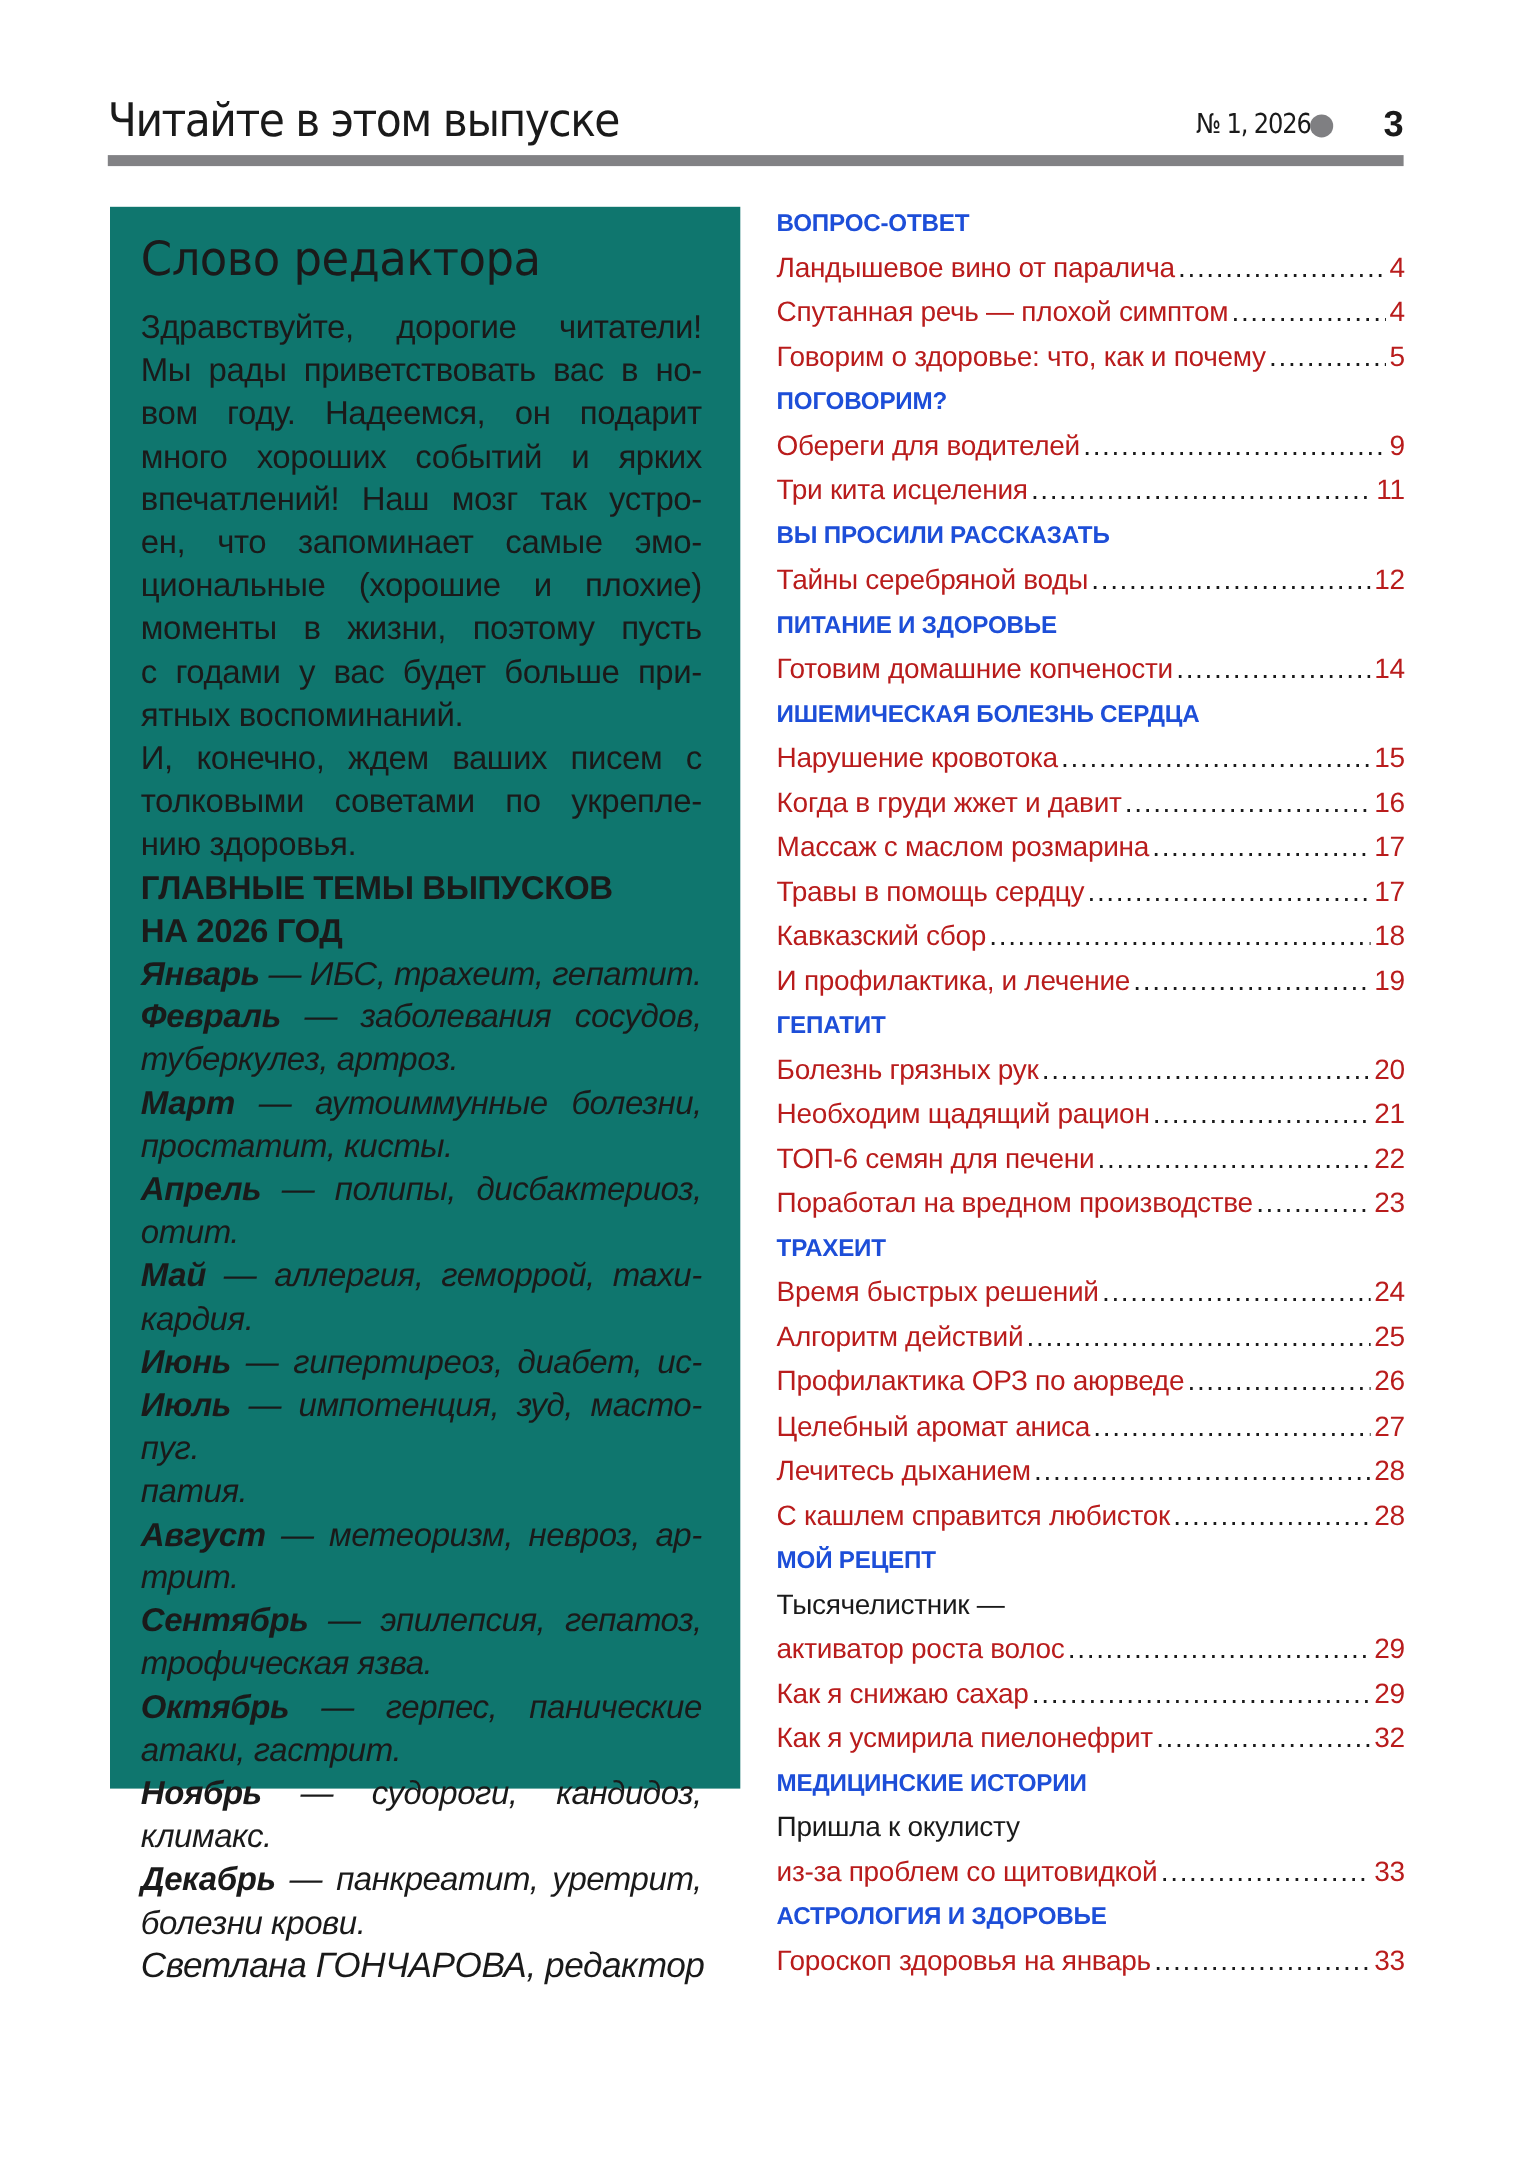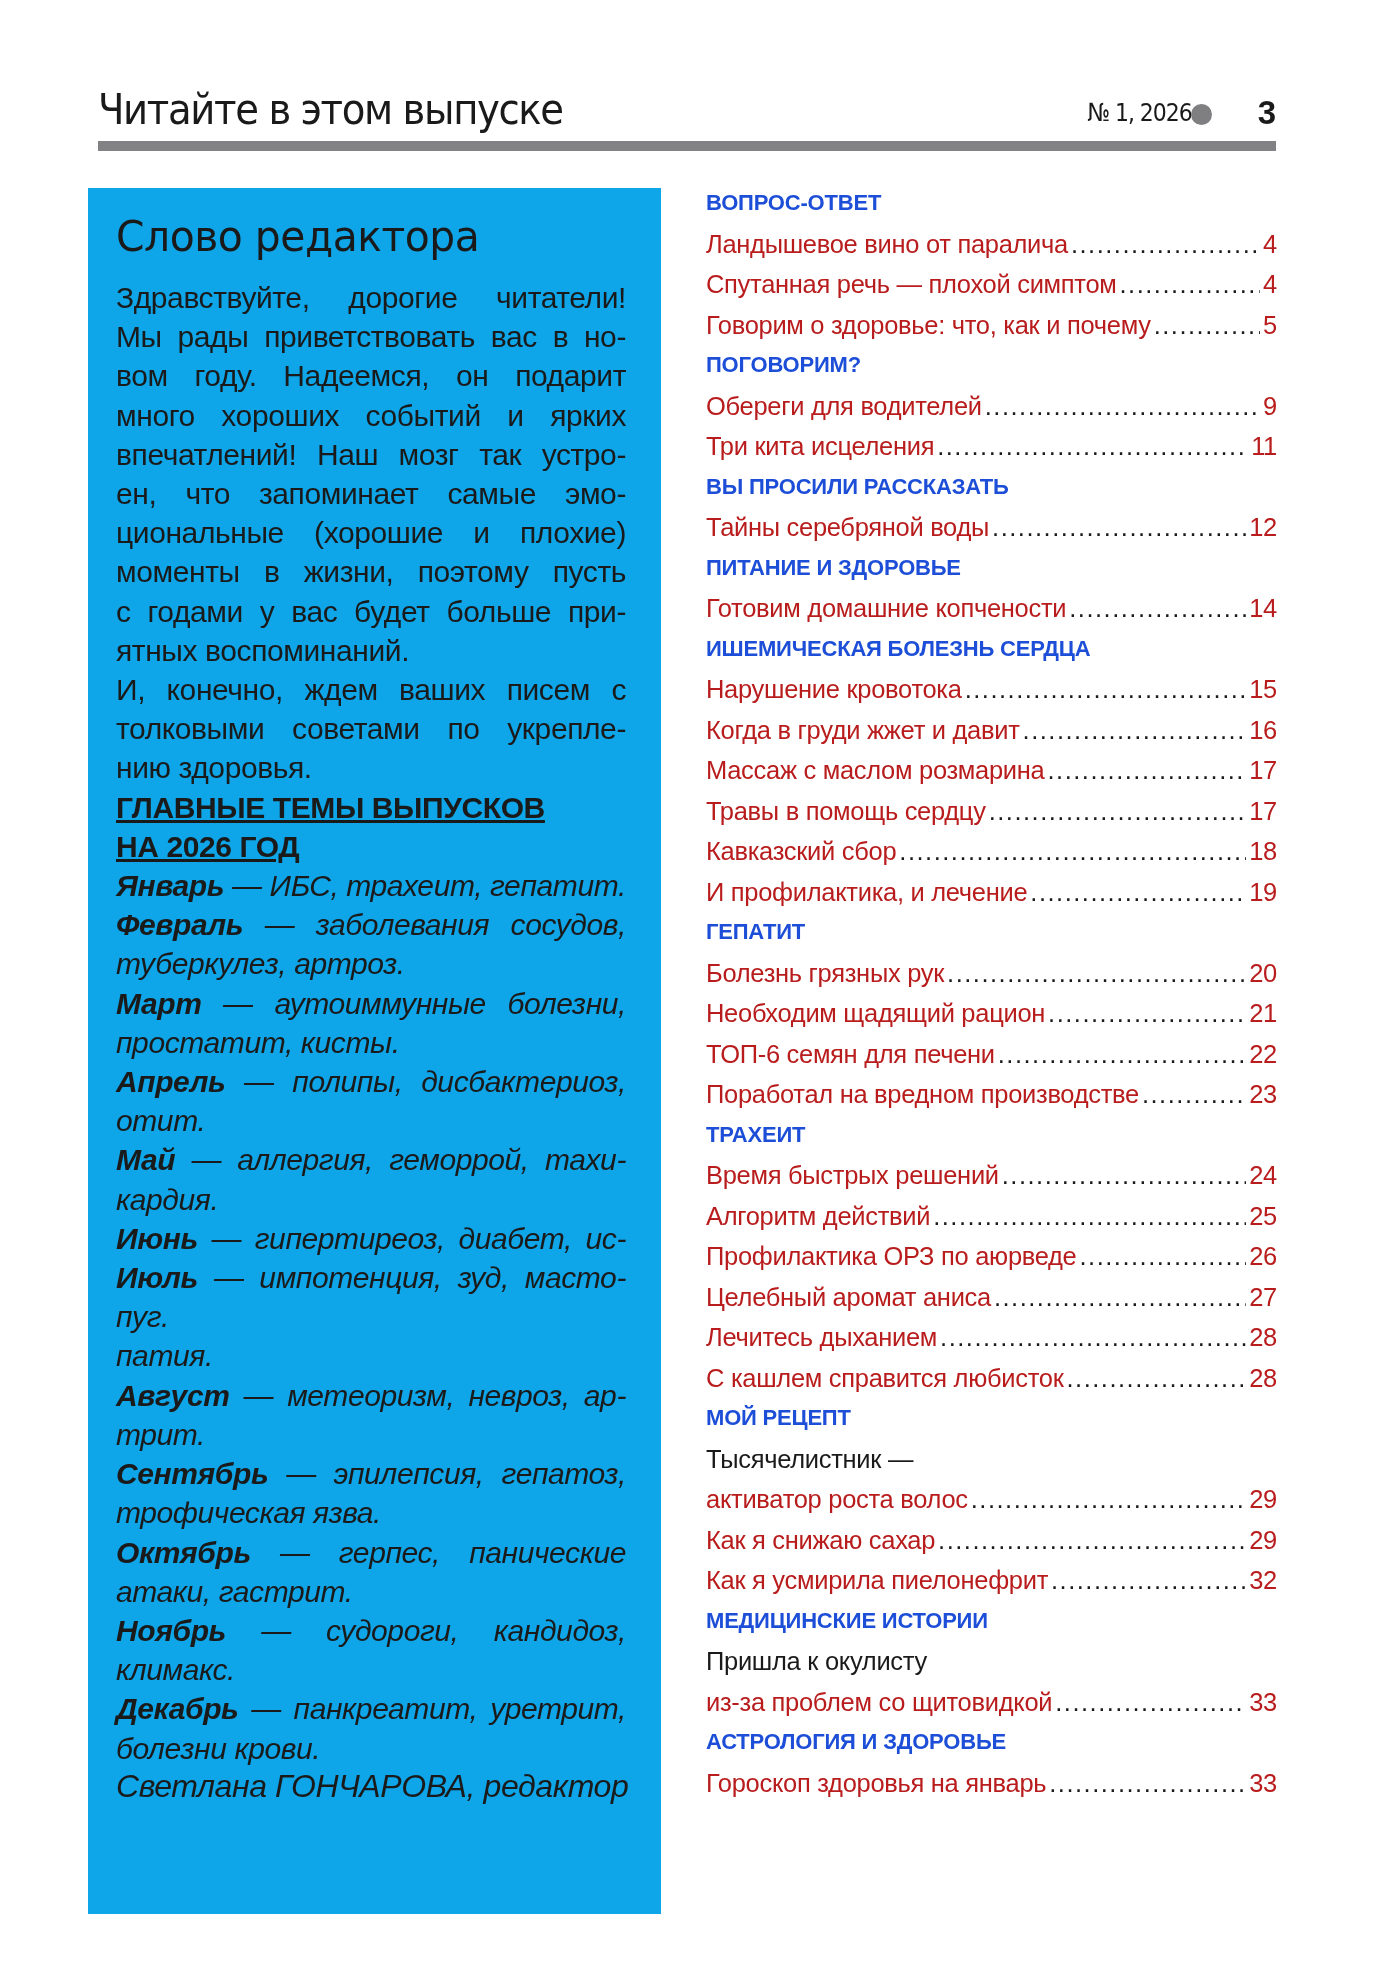--- a/index.html
+++ b/index.html
@@ -5,26 +5,26 @@
   html, body { margin: 0; padding: 0; background: #ffffff; }
   body { width: 1375px; height: 1962px; position: relative; overflow: hidden; color: #1a1a1a; font-family: "Liberation Sans", sans-serif; }
 
   .header { position: absolute; left: 98px; top: 84px; width: 1178px; height: 60px; }
   .header-title { position: absolute; left: 0; top: 0; font-family: "DejaVu Sans", sans-serif; font-size: 42px; font-weight: normal; letter-spacing: -1.5px; transform: scaleX(0.92); transform-origin: left center; color: #1a1a1a; line-height: 52px; }
   .issue { position: absolute; right: 84px; top: 14px; font-family: "DejaVu Sans", sans-serif; font-size: 25px; line-height: 30px; letter-spacing: -1.2px; transform: scaleX(0.88); transform-origin: right center; color: #1a1a1a; }
   .issue-dot { position: absolute; right: 64px; top: 20px; width: 21px; height: 21px; border-radius: 50%; background: #7f7f82; }
   .page-num { position: absolute; right: 0; top: 10px; font-family: "Liberation Sans", sans-serif; font-weight: bold; font-size: 33px; line-height: 38px; color: #1a1a1a; }
   .rule { position: absolute; left: 98px; top: 141px; width: 1178px; height: 10px; background: #828285; }
 
-  .editor-box { position: absolute; left: 88px; top: 188px; width: 573px; height: 1726px; background: #0ea5e9; }
+  .editor-box { position: absolute; left: 100px; top: 188px; width: 573px; height: 1438px; background: #0f766e; }
   .editor-title { position: absolute; left: 28px; top: 22px; font-family: "DejaVu Sans", sans-serif; font-size: 43px; font-weight: normal; letter-spacing: -0.5px; line-height: 52px; color: #1a1a1a; transform: scaleX(0.95); transform-origin: left center; white-space: nowrap; }
   .editor-text { position: absolute; left: 28px; top: 90px; width: 510px; font-size: 30px; line-height: 39.2px; color: #1a1a1a; letter-spacing: -0.4px; }
   .editor-text .ln { display: block; white-space: nowrap; text-align: justify; text-align-last: justify; }
   .editor-text .ln.last { text-align-last: left; }
-  .themes-head { font-weight: bold; display: block; white-space: nowrap; font-size: 30px; line-height: 39.2px; text-decoration: underline; }
+  .themes-head { font-weight: bold; display: block; white-space: nowrap; font-size: 30px; line-height: 39.2px; }
   .month-line { display: block; white-space: nowrap; font-style: italic; text-align: justify; text-align-last: justify; }
   .month-line.last { text-align-last: left; }
   .month-line b { font-weight: bold; font-style: italic; }
   .signature { display: block; text-align: right; font-style: italic; font-size: 32px; line-height: 36px; padding-right: 0px; white-space: nowrap; }
 
   .toc { position: absolute; left: 706px; top: 183px; width: 571px; }
   .toc-sec { font-weight: bold; font-size: 22px; line-height: 40.5px; white-space: nowrap; color: #1d4ed8; letter-spacing: -0.2px; }
   .toc-item { display: flex; align-items: baseline; font-size: 25.5px; line-height: 40.5px; color: #b91c1c; white-space: nowrap; letter-spacing: -0.3px; }
   .toc-item .t { flex: 0 0 auto; }
   .toc-item .dots { flex: 1 1 auto; overflow: hidden; margin: 0 3px; letter-spacing: 1.5px; color: #1a1a1a; }

